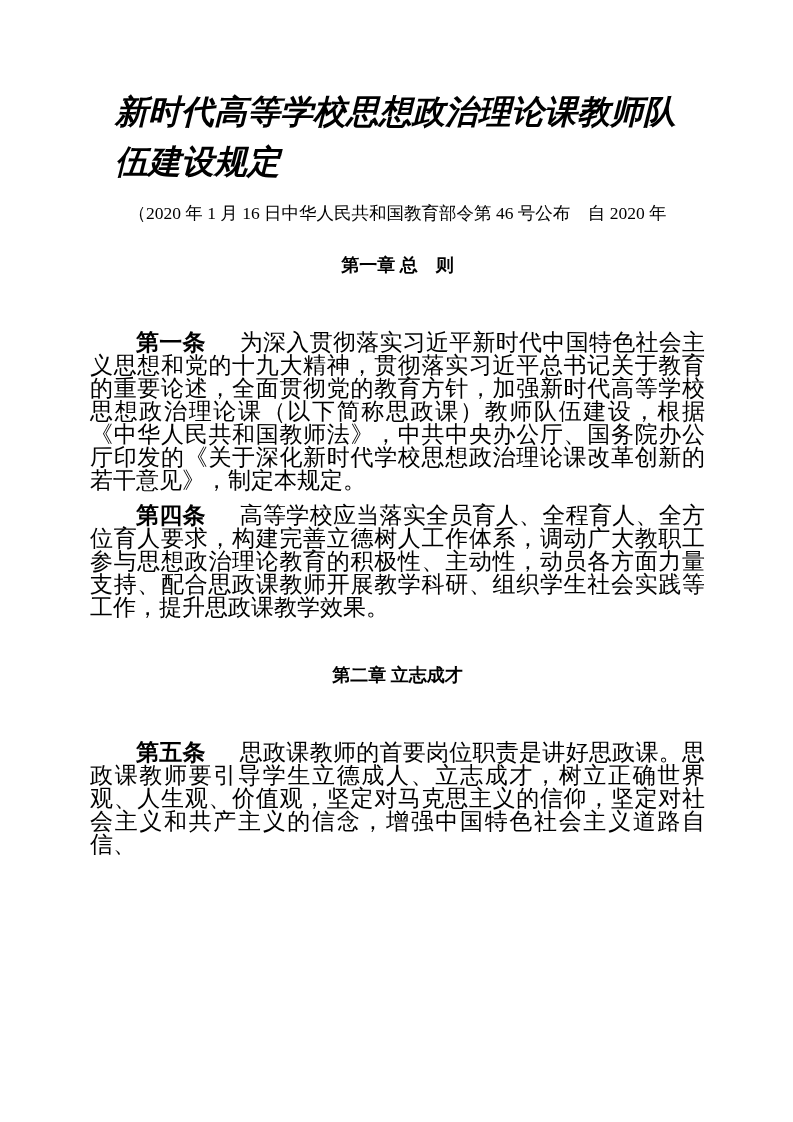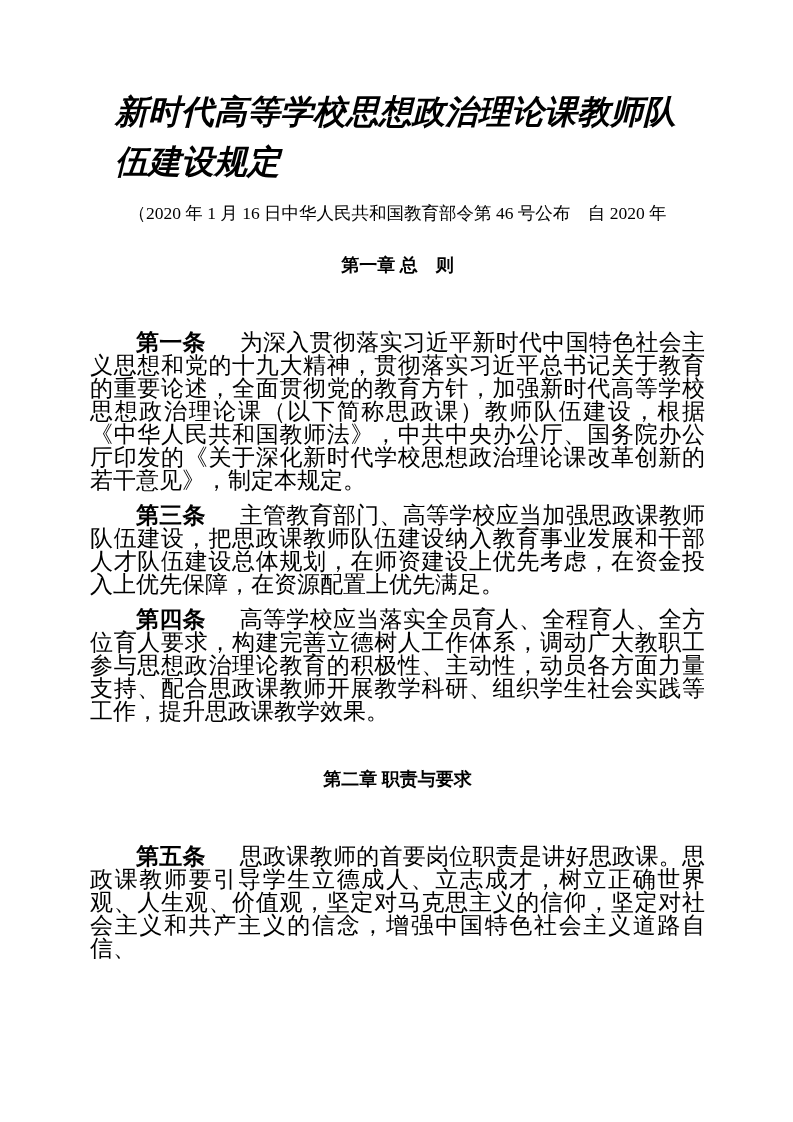--- a/index.html
+++ b/index.html
@@ -74,24 +74,23 @@
     <div>（2020 年 1 月 16 日中华人民共和国教育部令第 46 号公布　自 2020 年</div>
   </div>
 
   <div class="chapter">
     <div class="chapter-heading">第一章 总　则</div>
 
     <p class="para"><b class="para-lead">第一条</b><span>为深入贯彻落实习近平新时代中国特色社会主义思想和党的十九大精神，贯彻落实习近平总书记关于教育的重要论述，全面贯彻党的教育方针，加强新时代高等学校思想政治理论课（以下简称思政课）教师队伍建设，根据《中华人民共和国教师法》，中共中央办公厅、国务院办公厅印发的《关于深化新时代学校思想政治理论课改革创新的若干意见》，制定本规定。</span></p>
 
 
 
-    <p class="para"><b class="para-lead">第三条</b><span>主管教育部门、高等学校应当加强思政课教师队伍建设，把思政课教师队伍建设纳入教育事业发展和干部人才队伍建设总体规划，在师资建设上优先考虑，在资金投入上优先保障，在资源配置上优先满足。</span></p>
 
     <p class="para"><b class="para-lead">第四条</b><span>高等学校应当落实全员育人、全程育人、全方位育人要求，构建完善立德树人工作体系，调动广大教职工参与思想政治理论教育的积极性、主动性，动员各方面力量支持、配合思政课教师开展教学科研、组织学生社会实践等工作，提升思政课教学效果。</span></p>
   </div>
 
   <div class="chapter">
-    <div class="chapter-heading">第二章 职责与要求</div>
+    <div class="chapter-heading">第二章 立志成才</div>
 
     <p class="para"><b class="para-lead">第五条</b><span>思政课教师的首要岗位职责是讲好思政课。思政课教师要引导学生立德成人、立志成才，树立正确世界观、人生观、价值观，坚定对马克思主义的信仰，坚定对社会主义和共产主义的信念，增强中国特色社会主义道路自信、</span></p>
   </div>
 
 </div>
 
 </body></html>

